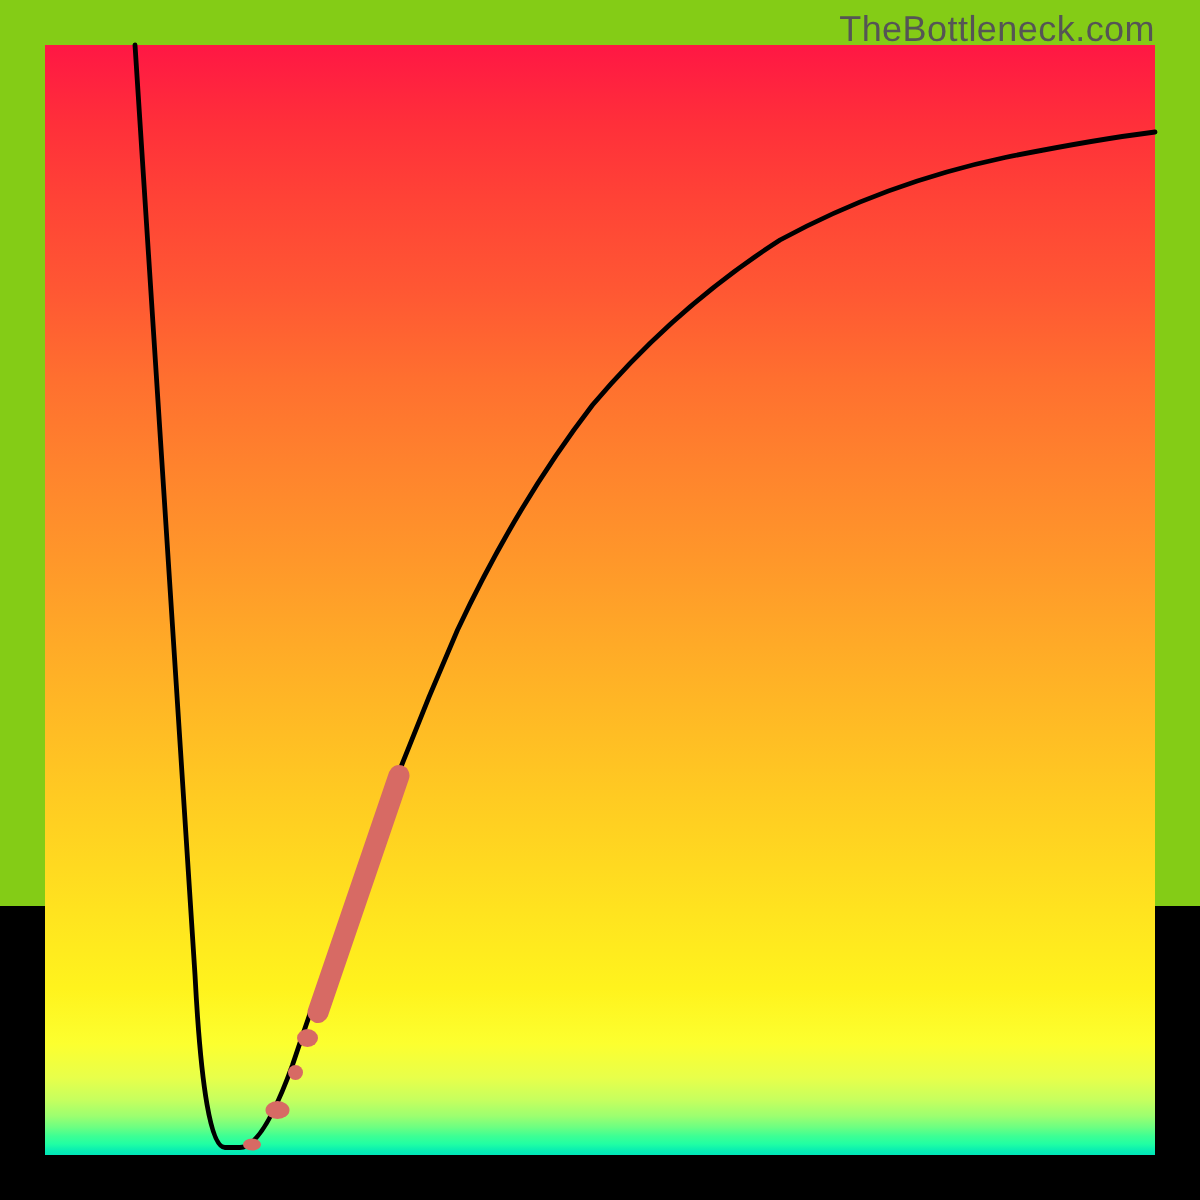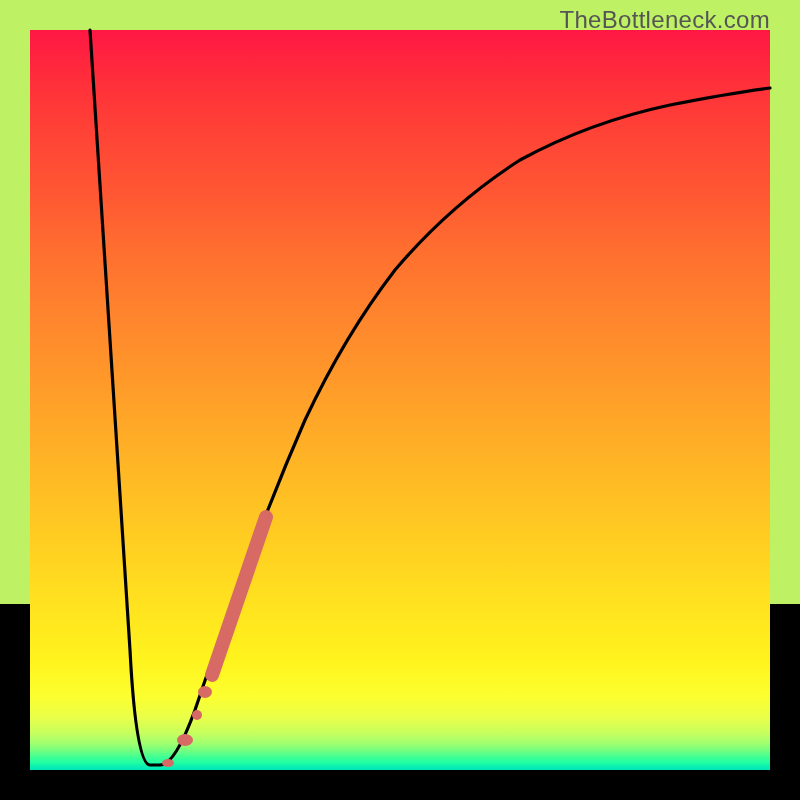--- a/index.html
+++ b/index.html
@@ -8,21 +8,21 @@
     width: 800px;
     height: 800px;
     overflow: hidden;
     background: #000;
     font-family: Arial, Helvetica, sans-serif;
   }
   .frame {
     position: relative;
     width: 800px;
     height: 604px;
-    background: #bef264;
+    background: #84cc16;
   }
   .plot-area {
     position: absolute;
     left: 30px;
     top: 30px;
     width: 740px;
     height: 740px;
     
     background: linear-gradient(
       to bottom,

